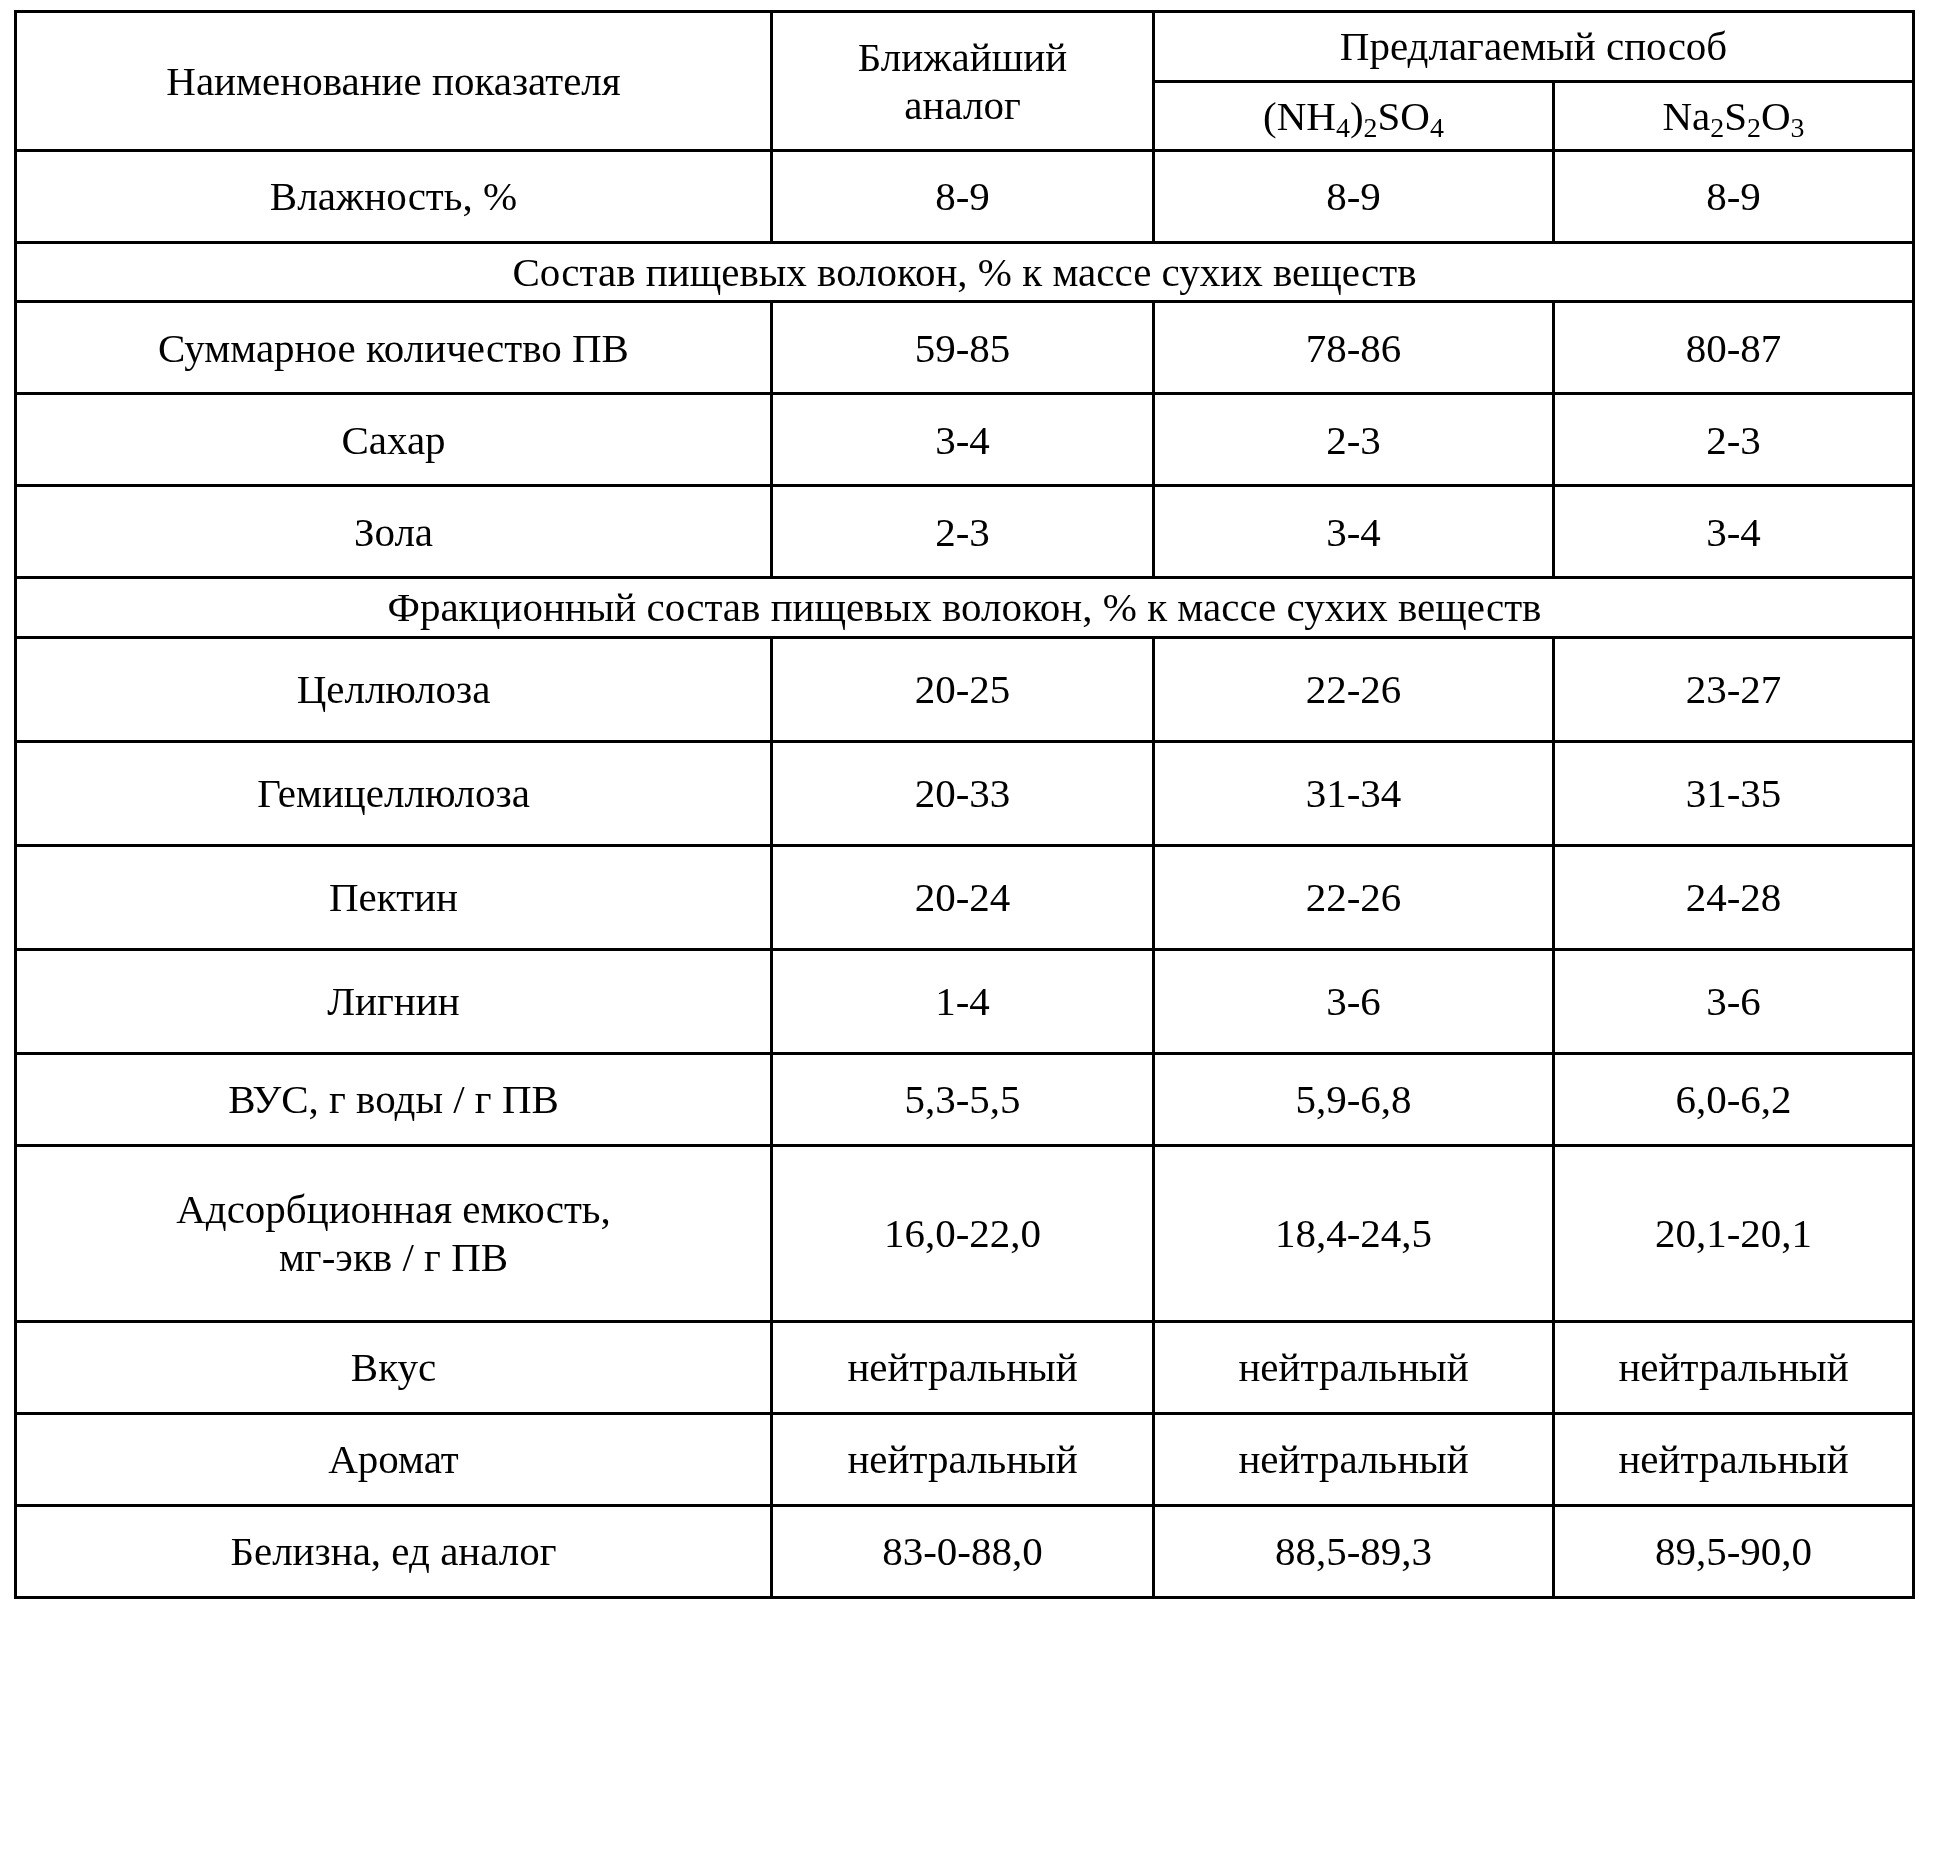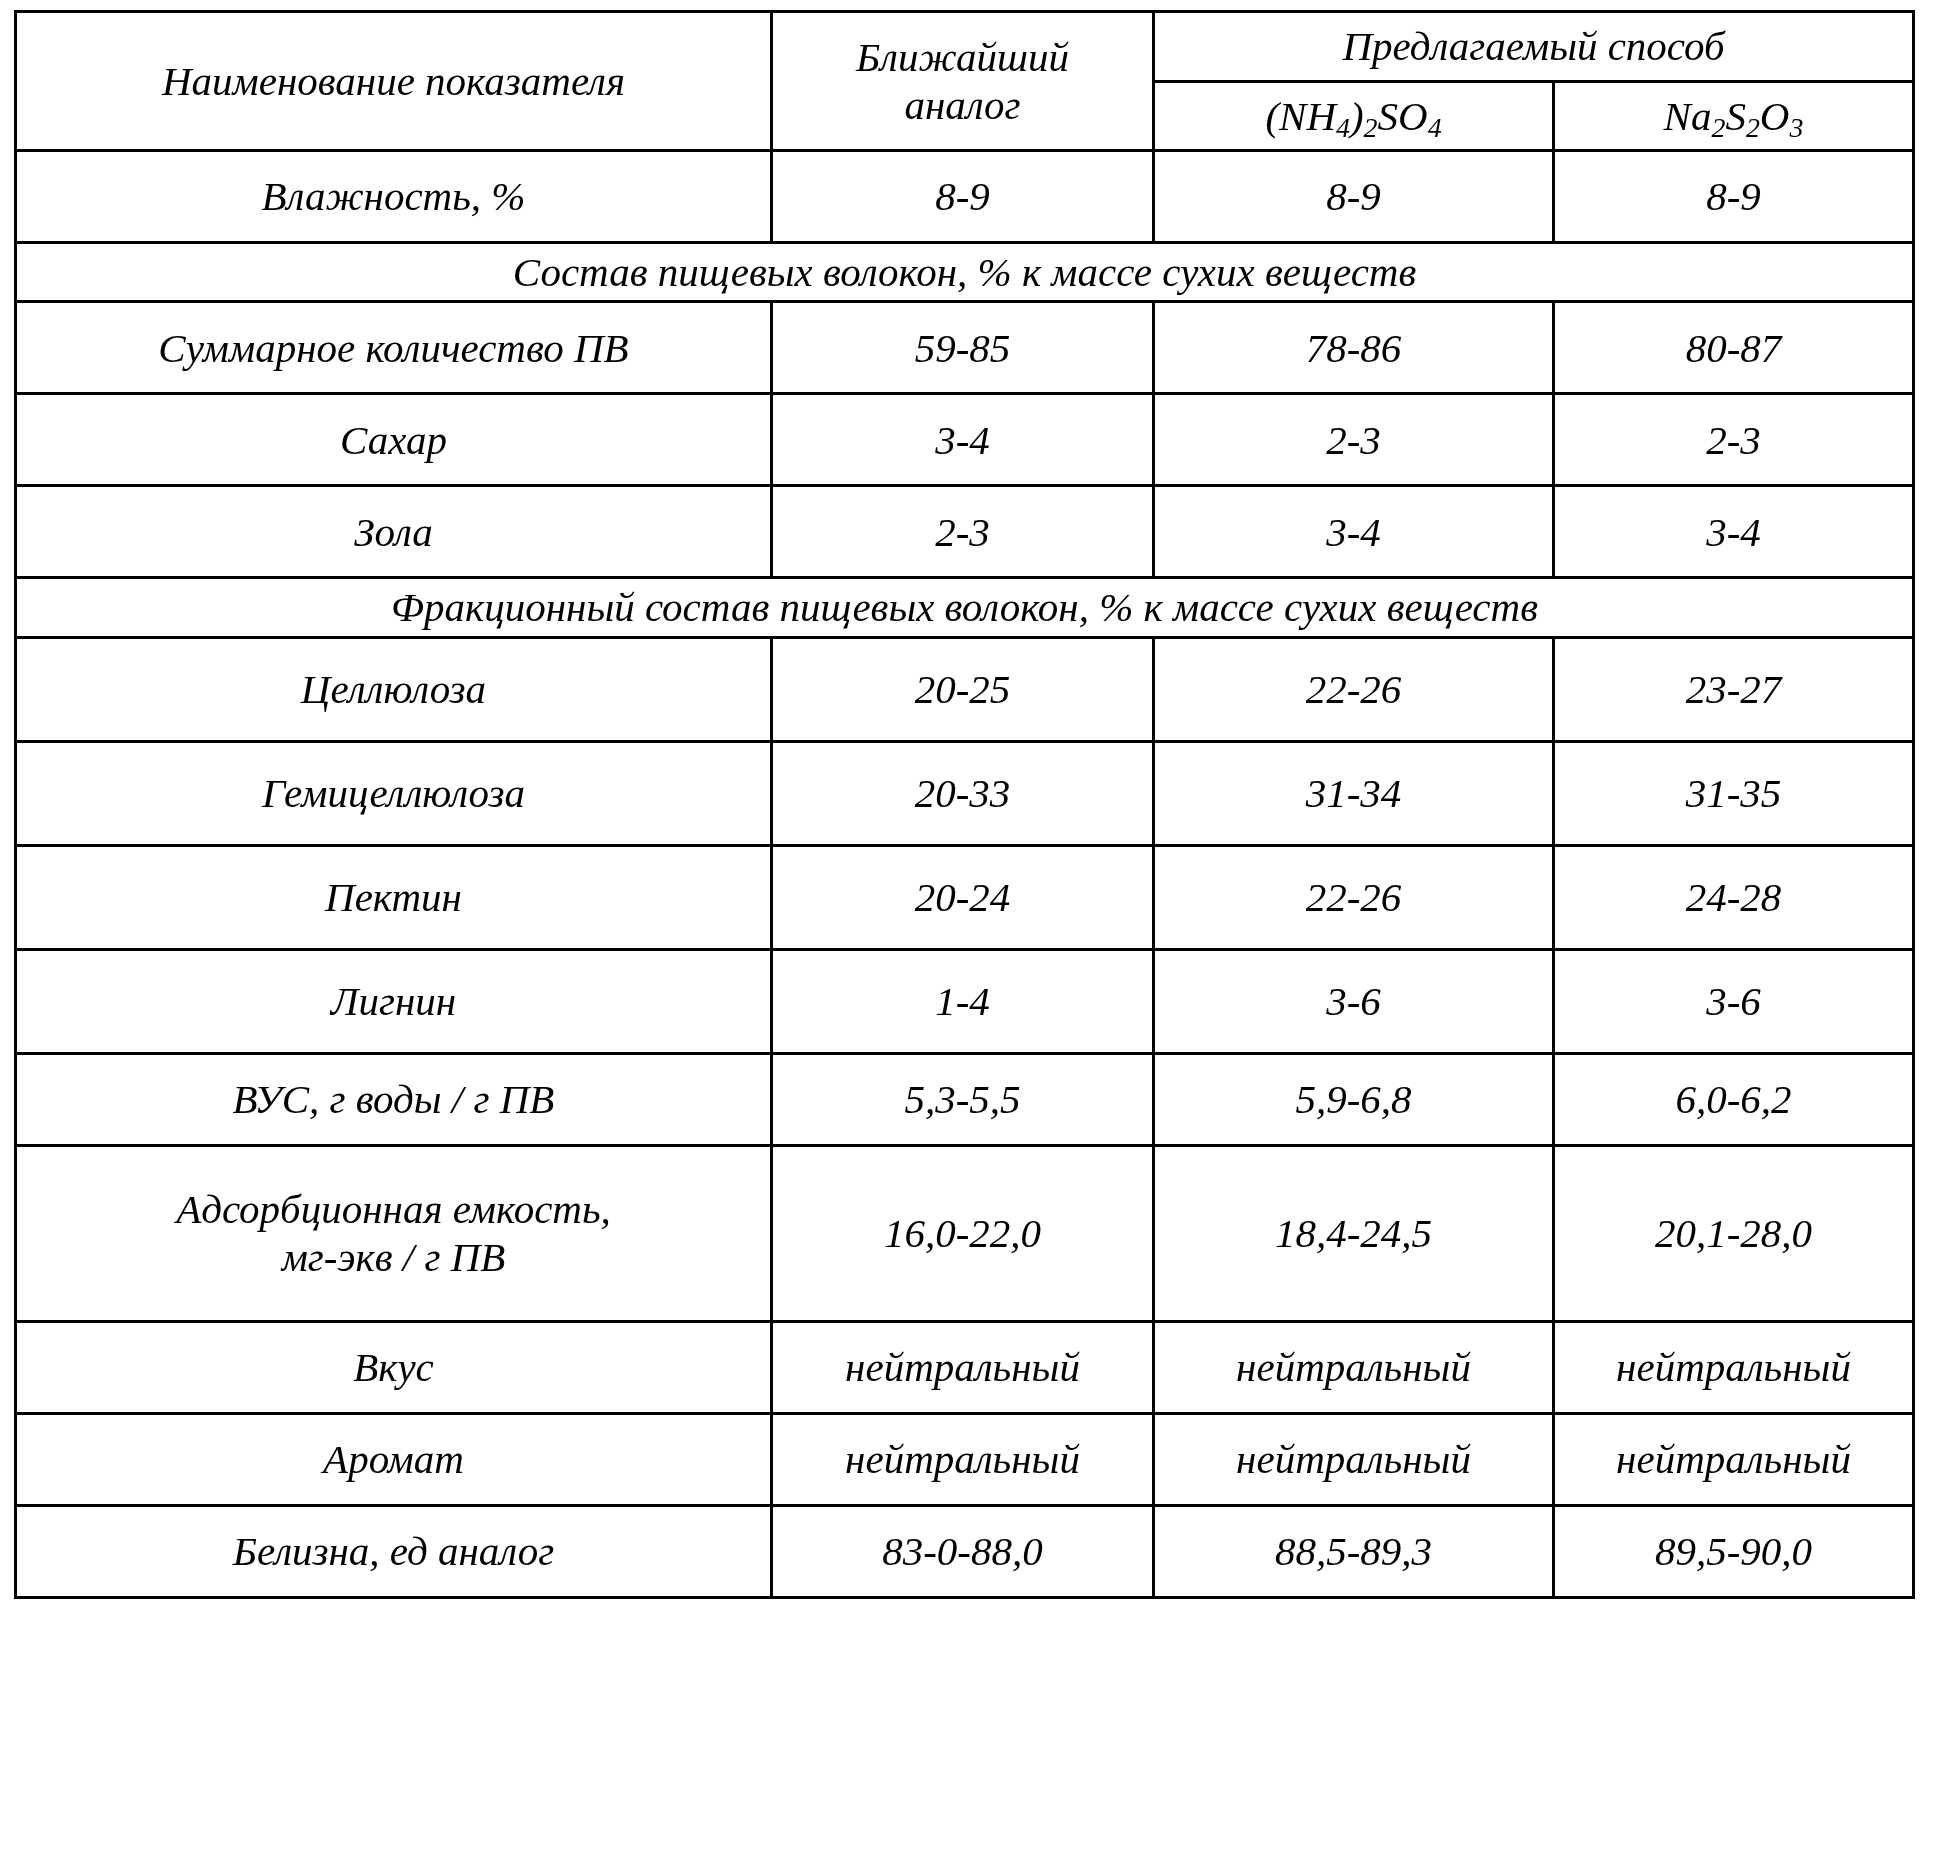--- a/index.html
+++ b/index.html
@@ -9,21 +9,20 @@
   }
   body {
     width: 1944px;
     height: 1854px;
     font-family: "Liberation Serif", serif;
     color: #000000;
   }
   .page {
     padding: 10px 14px 0 14px;
     box-sizing: border-box;
-    font-style: italic;
   }
   table.doc-table {
     border-collapse: collapse;
     table-layout: fixed;
     width: 1898px;
     margin: 0;
   }
   table.doc-table td {
     border: 3px solid #000000;
     padding: 4px 10px;
@@ -170,21 +169,21 @@
         <td>6,0-6,2</td>
       </tr>
 
       <tr class="row-adsorb">
         <td class="adsorb-label">
           <div>Адсорбционная емкость,</div>
           <div>мг-экв / г ПВ</div>
         </td>
         <td>16,0-22,0</td>
         <td>18,4-24,5</td>
-        <td>20,1-28,0</td>
+        <td>20,1-20,1</td>
       </tr>
 
       <tr class="row-h">
         <td class="label">Вкус</td>
         <td>нейтральный</td>
         <td>нейтральный</td>
         <td>нейтральный</td>
       </tr>
       <tr class="row-h">
         <td class="label">Аромат</td>

